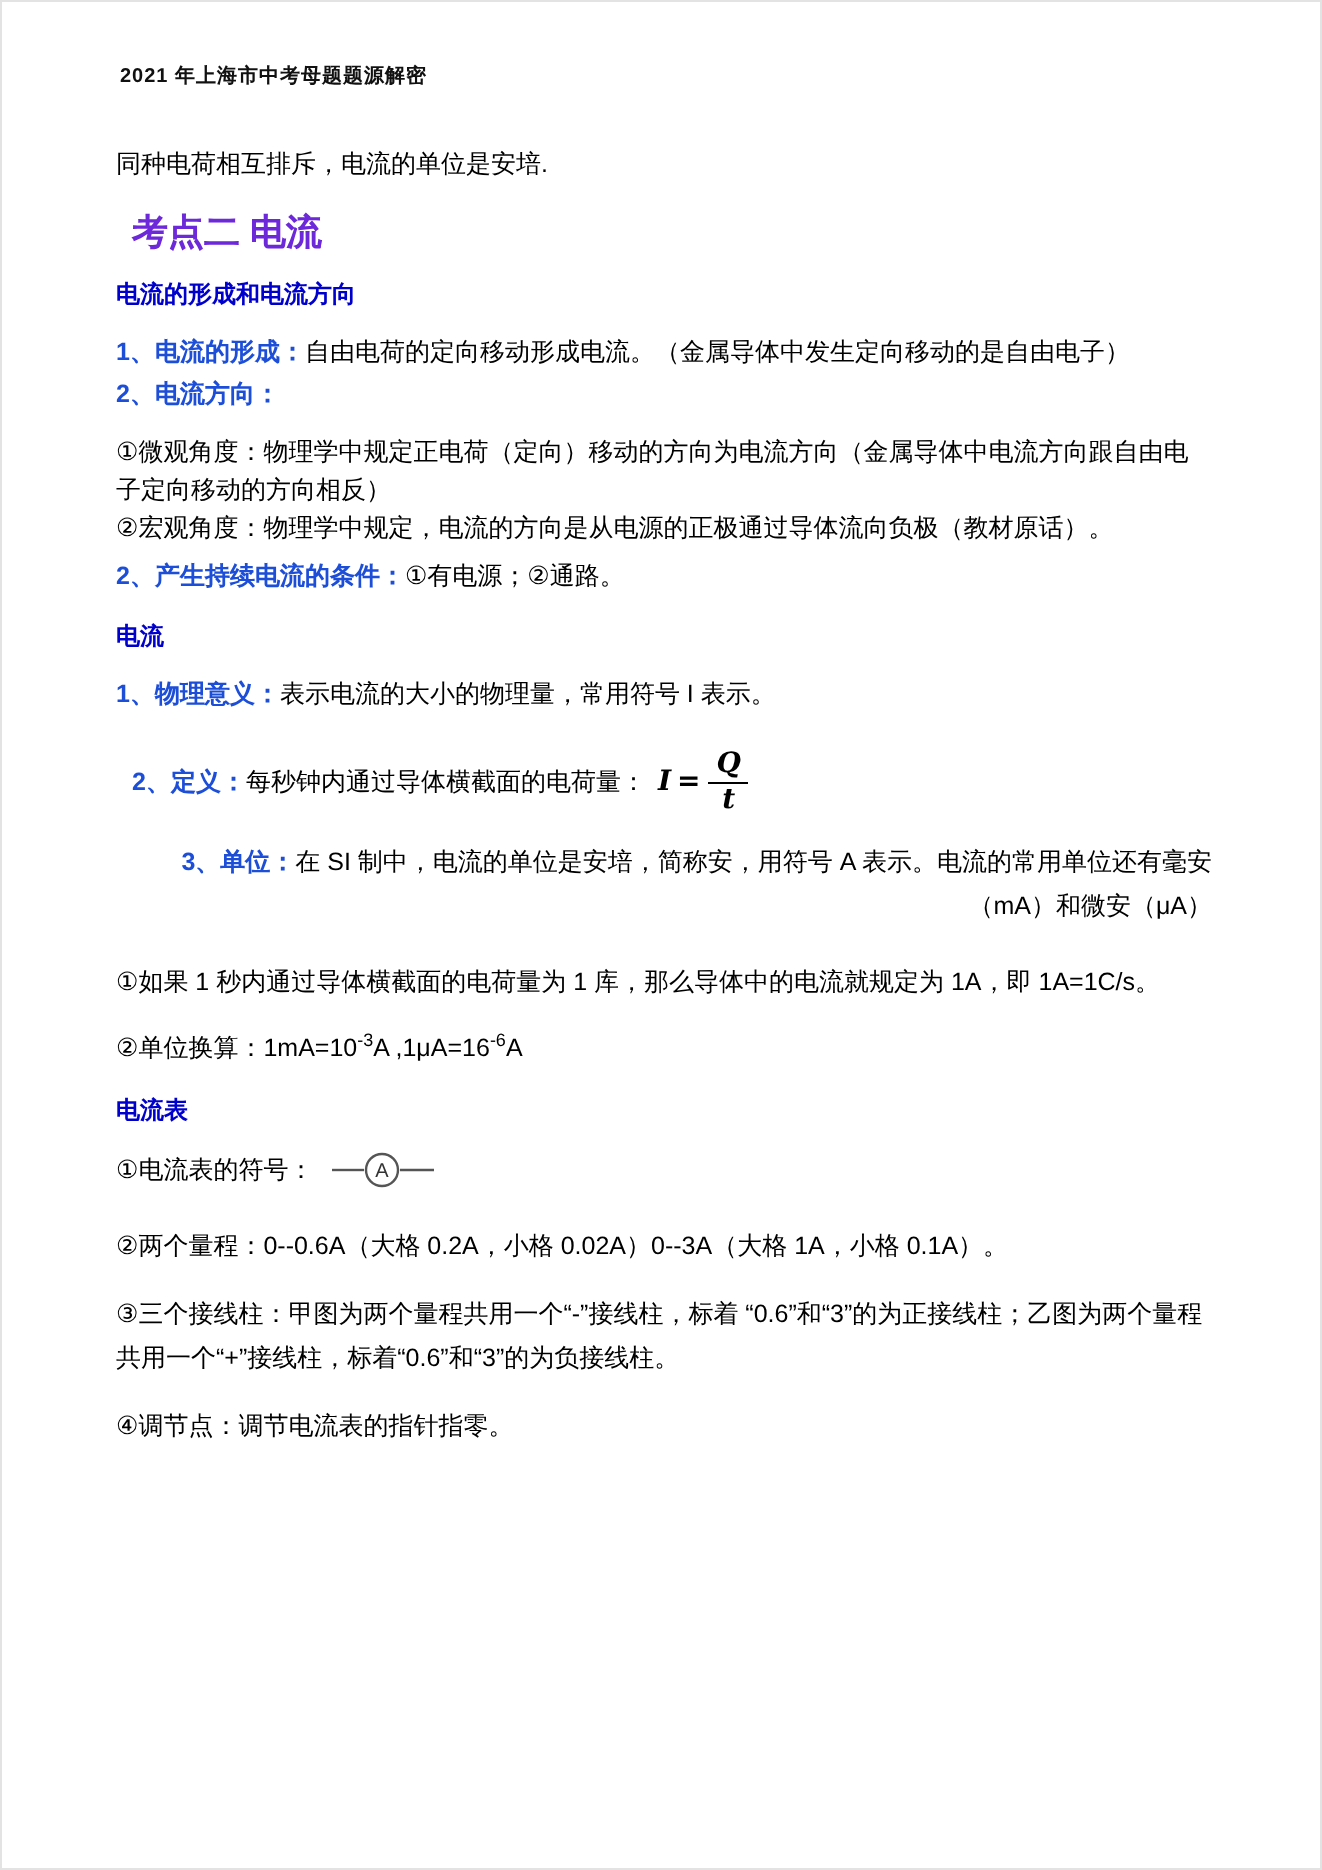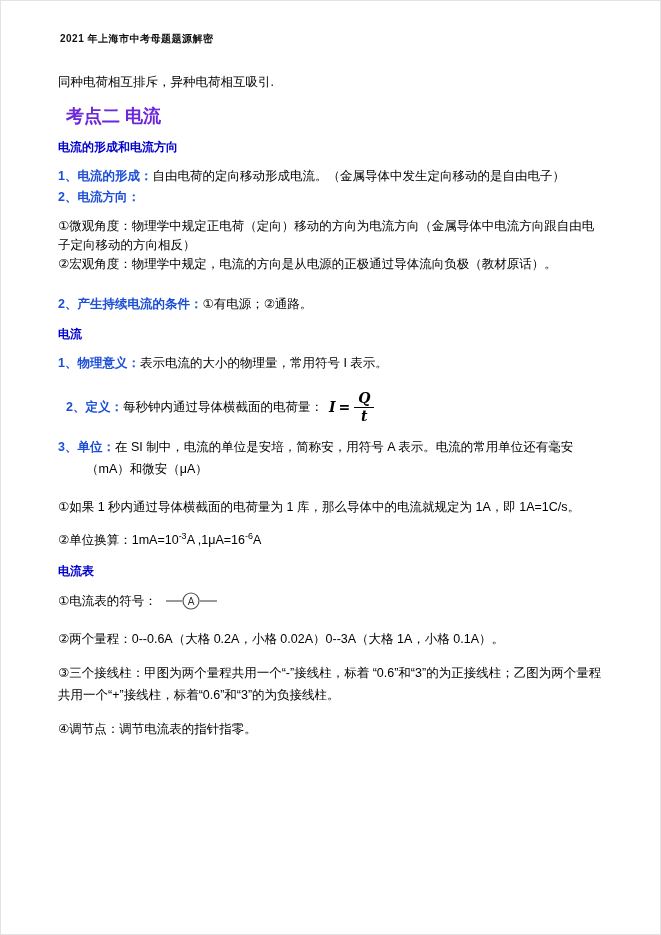--- a/index.html
+++ b/index.html
@@ -28,60 +28,60 @@
   .h1{
     font-size:18px;font-weight:bold;color:#6d28d9;
     line-height:20px;margin:0 0 11px 8px;
   }
   .h2{
     font-size:12px;font-weight:bold;color:#0000cc;
     line-height:20px;margin:0 0 9px 0;
   }
   .blue-label{color:#1d4ed8;font-weight:bold;}
   .items12{line-height:21px;margin-bottom:9px;}
-  .micromacro{line-height:19px;margin-bottom:20px;}
+  .micromacro{line-height:19px;margin-bottom:4px;}
   .item3{margin-bottom:10px;}
   .p-meaning{margin-bottom:15px;}
   .p-def{
     display:flex;align-items:center;
     margin:0 0 10px 8px;
     min-height:38px;
   }
   .formula{
     display:inline-flex;align-items:center;
     font-family:"DejaVu Serif","Liberation Serif",serif;
     font-style:italic;font-weight:bold;
     font-size:14px;
     margin-left:6px;
   }
   .formula .f-eq{margin:0 4px 0 3px;font-style:normal;}
   .frac{display:inline-flex;flex-direction:column;align-items:center;line-height:15px;}
   .frac .num{border-bottom:1.4px solid #000;padding:0 4px 1px 4px;}
   .frac .den{padding-top:1px;}
   .p-unit{
     line-height:22px;margin-bottom:17px;
-    padding-left:28px;text-indent:-28px;
+    padding-left:28px;text-indent:-28px;text-align:right;
   }
   .note1{margin-bottom:13px;}
   .note2{margin-bottom:11px;}
   sup{font-size:9px;line-height:0;}
   .p-symbol{display:flex;align-items:center;margin-bottom:17px;}
   .ammeter{margin-left:8px;display:inline-block;}
   .p-range{margin-bottom:13px;}
   .p-terminals{line-height:22px;margin-bottom:13px;}
   .p-adjust{margin-bottom:0;}
 </style>
 </head>
 <body>
 
 <div class="page">
 
   <p class="doc-header">2021 年上海市中考母题题源解密</p>
 
-  <p class="body-text intro">同种电荷相互排斥，异种电荷相互吸引.</p>
+  <p class="body-text intro">同种电荷相互排斥，电流的单位是安培.</p>
 
   <h1 class="h1">考点二 电流</h1>
 
   <h2 class="h2">电流的形成和电流方向</h2>
 
   <p class="body-text items12">
     <span class="blue-label">1、电流的形成：</span><span>自由电荷的定向移动形成电流。（金属导体中发生定向移动的是自由电子）</span><br>
     <span class="blue-label">2、电流方向：</span>
   </p>
 

